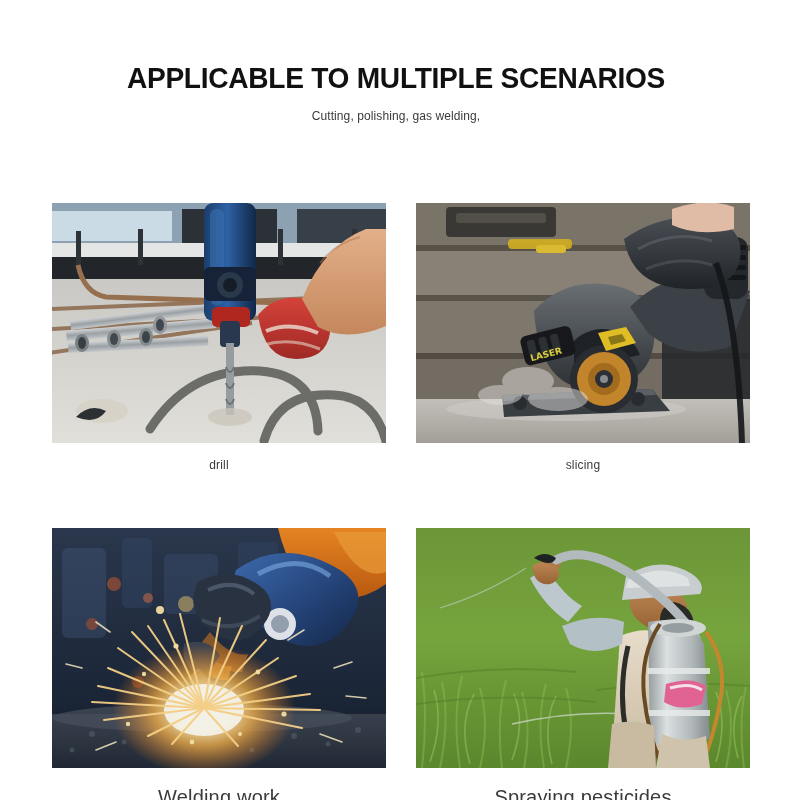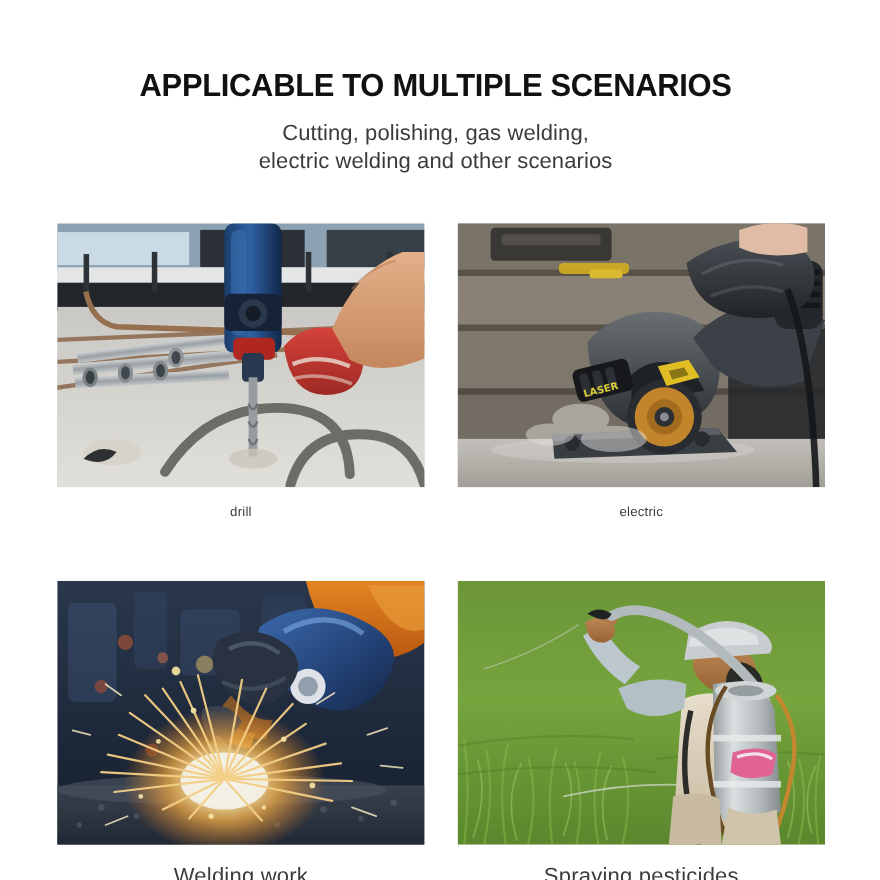--- a/index.html
+++ b/index.html
@@ -18,21 +18,21 @@
     font-size:29px;
     letter-spacing:-0.3px;
     color:#111111;
     line-height:1.15;
     transform:scaleX(0.97);
   }
   .subtitle {
     margin-top:14px;
     font-family:"Liberation Sans", sans-serif;
     font-weight:300;
-    font-size:20px;
+    font-size:12px;
     color:#3a3a3a;
     line-height:1.28;
     letter-spacing:0.1px;
   }
   .subtitle span { display:block; }
 
   .grid {
     position:absolute;
     left:52px; top:203px;
     width:698px;
@@ -59,21 +59,20 @@
 </style>
 </head>
 <body>
 
 <div class="page">
 
   <div class="header">
     <div class="title">APPLICABLE TO MULTIPLE SCENARIOS</div>
     <div class="subtitle">
       <span>Cutting, polishing, gas welding,</span>
-      <span>electric welding and other scenarios</span>
     </div>
   </div>
 
   <div class="grid">
 
     <div class="row row-top">
 
       <div class="cell">
         <div class="thumb">
           <svg viewBox="0 0 334 240" preserveAspectRatio="xMidYMid slice">
@@ -243,21 +242,21 @@
             </g>
             <path d="M300 60 q22 60 26 180" stroke="#15171a" stroke-width="6" fill="none" opacity="0.9"></path>
             <g opacity="0.5" fill="#e8e6e2">
               <ellipse cx="112" cy="178" rx="26" ry="14"></ellipse>
               <ellipse cx="84" cy="192" rx="22" ry="10"></ellipse>
               <ellipse cx="142" cy="196" rx="30" ry="12"></ellipse>
             </g>
             <rect width="334" height="240" fill="#000" opacity="0.03"></rect>
           </svg>
         </div>
-        <div class="caption">electric</div>
+        <div class="caption">slicing</div>
       </div>
 
     </div>
 
     <div class="row row-bottom">
 
       <div class="cell">
         <div class="thumb">
           <svg viewBox="0 0 334 240" preserveAspectRatio="xMidYMid slice">
             <defs>

